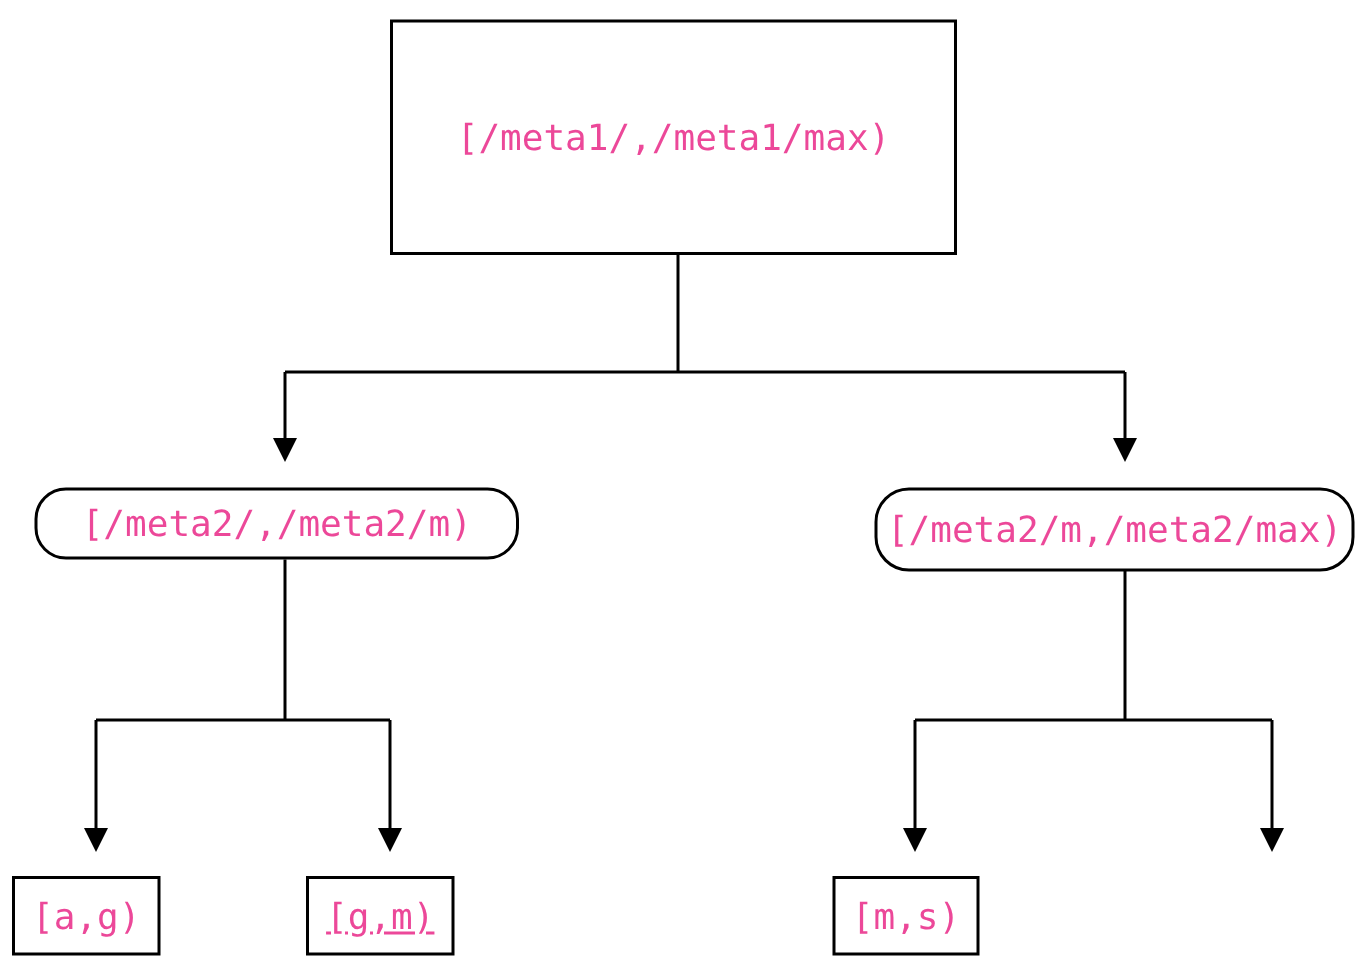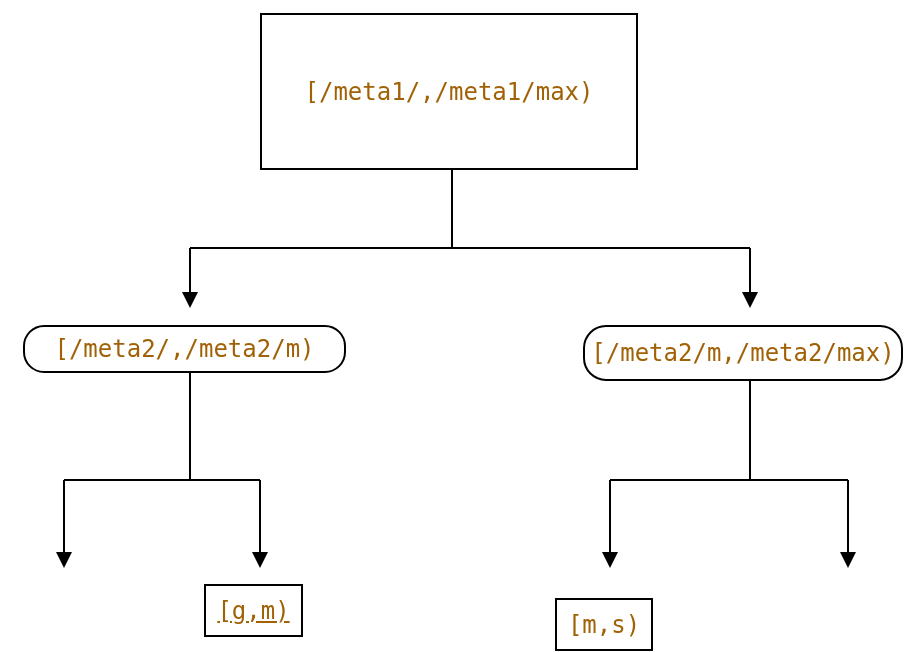--- a/index.html
+++ b/index.html
@@ -6,21 +6,21 @@
     margin: 0;
     padding: 0;
     background: #ffffff;
   }
   .canvas {
     position: relative;
     width: 912px;
     height: 652px;
     background: #ffffff;
     font-family: "DejaVu Sans Mono", "Liberation Mono", monospace;
-    color: #a16207;
+    color: #ec4899;
     overflow: hidden;
   }
   .edges {
     position: absolute;
     left: 0;
     top: 0;
     width: 912px;
     height: 652px;
   }
   .edges path {
@@ -42,21 +42,21 @@
     justify-content: center;
     font-size: 24px;
     line-height: 1;
     white-space: nowrap;
   }
   .node-root      { left: 260px; top: 13px;  width: 378px; height: 157px; }
   .node-l2-left   { left: 23px;  top: 325px; width: 323px; height: 48px; border-radius: 21px; }
   .node-l2-right  { left: 583px; top: 325px; width: 320px; height: 56px; border-radius: 23px; }
   .node-leaf-ag   { left: 8px;   top: 584px; width: 99px;  height: 53px; }
   .node-leaf-gm   { left: 204px; top: 584px; width: 99px;  height: 53px; text-decoration: underline; }
-  .node-leaf-ms   { left: 555px; top: 584px; width: 98px;  height: 53px; margin-top: 14px; }
+  .node-leaf-ms   { left: 555px; top: 584px; width: 98px;  height: 53px; }
   .node-leaf-smax { left: 779px; top: 584px; width: 123px; height: 53px; }
 </style>
 </head>
 <body>
 
 <div class="canvas">
 
   <svg class="edges" viewBox="0 0 912 652" xmlns="http://www.w3.org/2000/svg">
 
     <path d="M452 170 V248"></path>
@@ -86,20 +86,23 @@
   </div>
 
   <div class="node node-l2-left">
     <span>[/meta2/,/meta2/m)</span>
   </div>
 
   <div class="node node-l2-right">
     <span>[/meta2/m,/meta2/max)</span>
   </div>
 
+  <div class="node node-leaf-ag">
+    <span>[a,g)</span>
+  </div>
 
   <div class="node node-leaf-gm">
     <span>[g,m)</span>
   </div>
 
   <div class="node node-leaf-ms">
     <span>[m,s)</span>
   </div>
 
 

